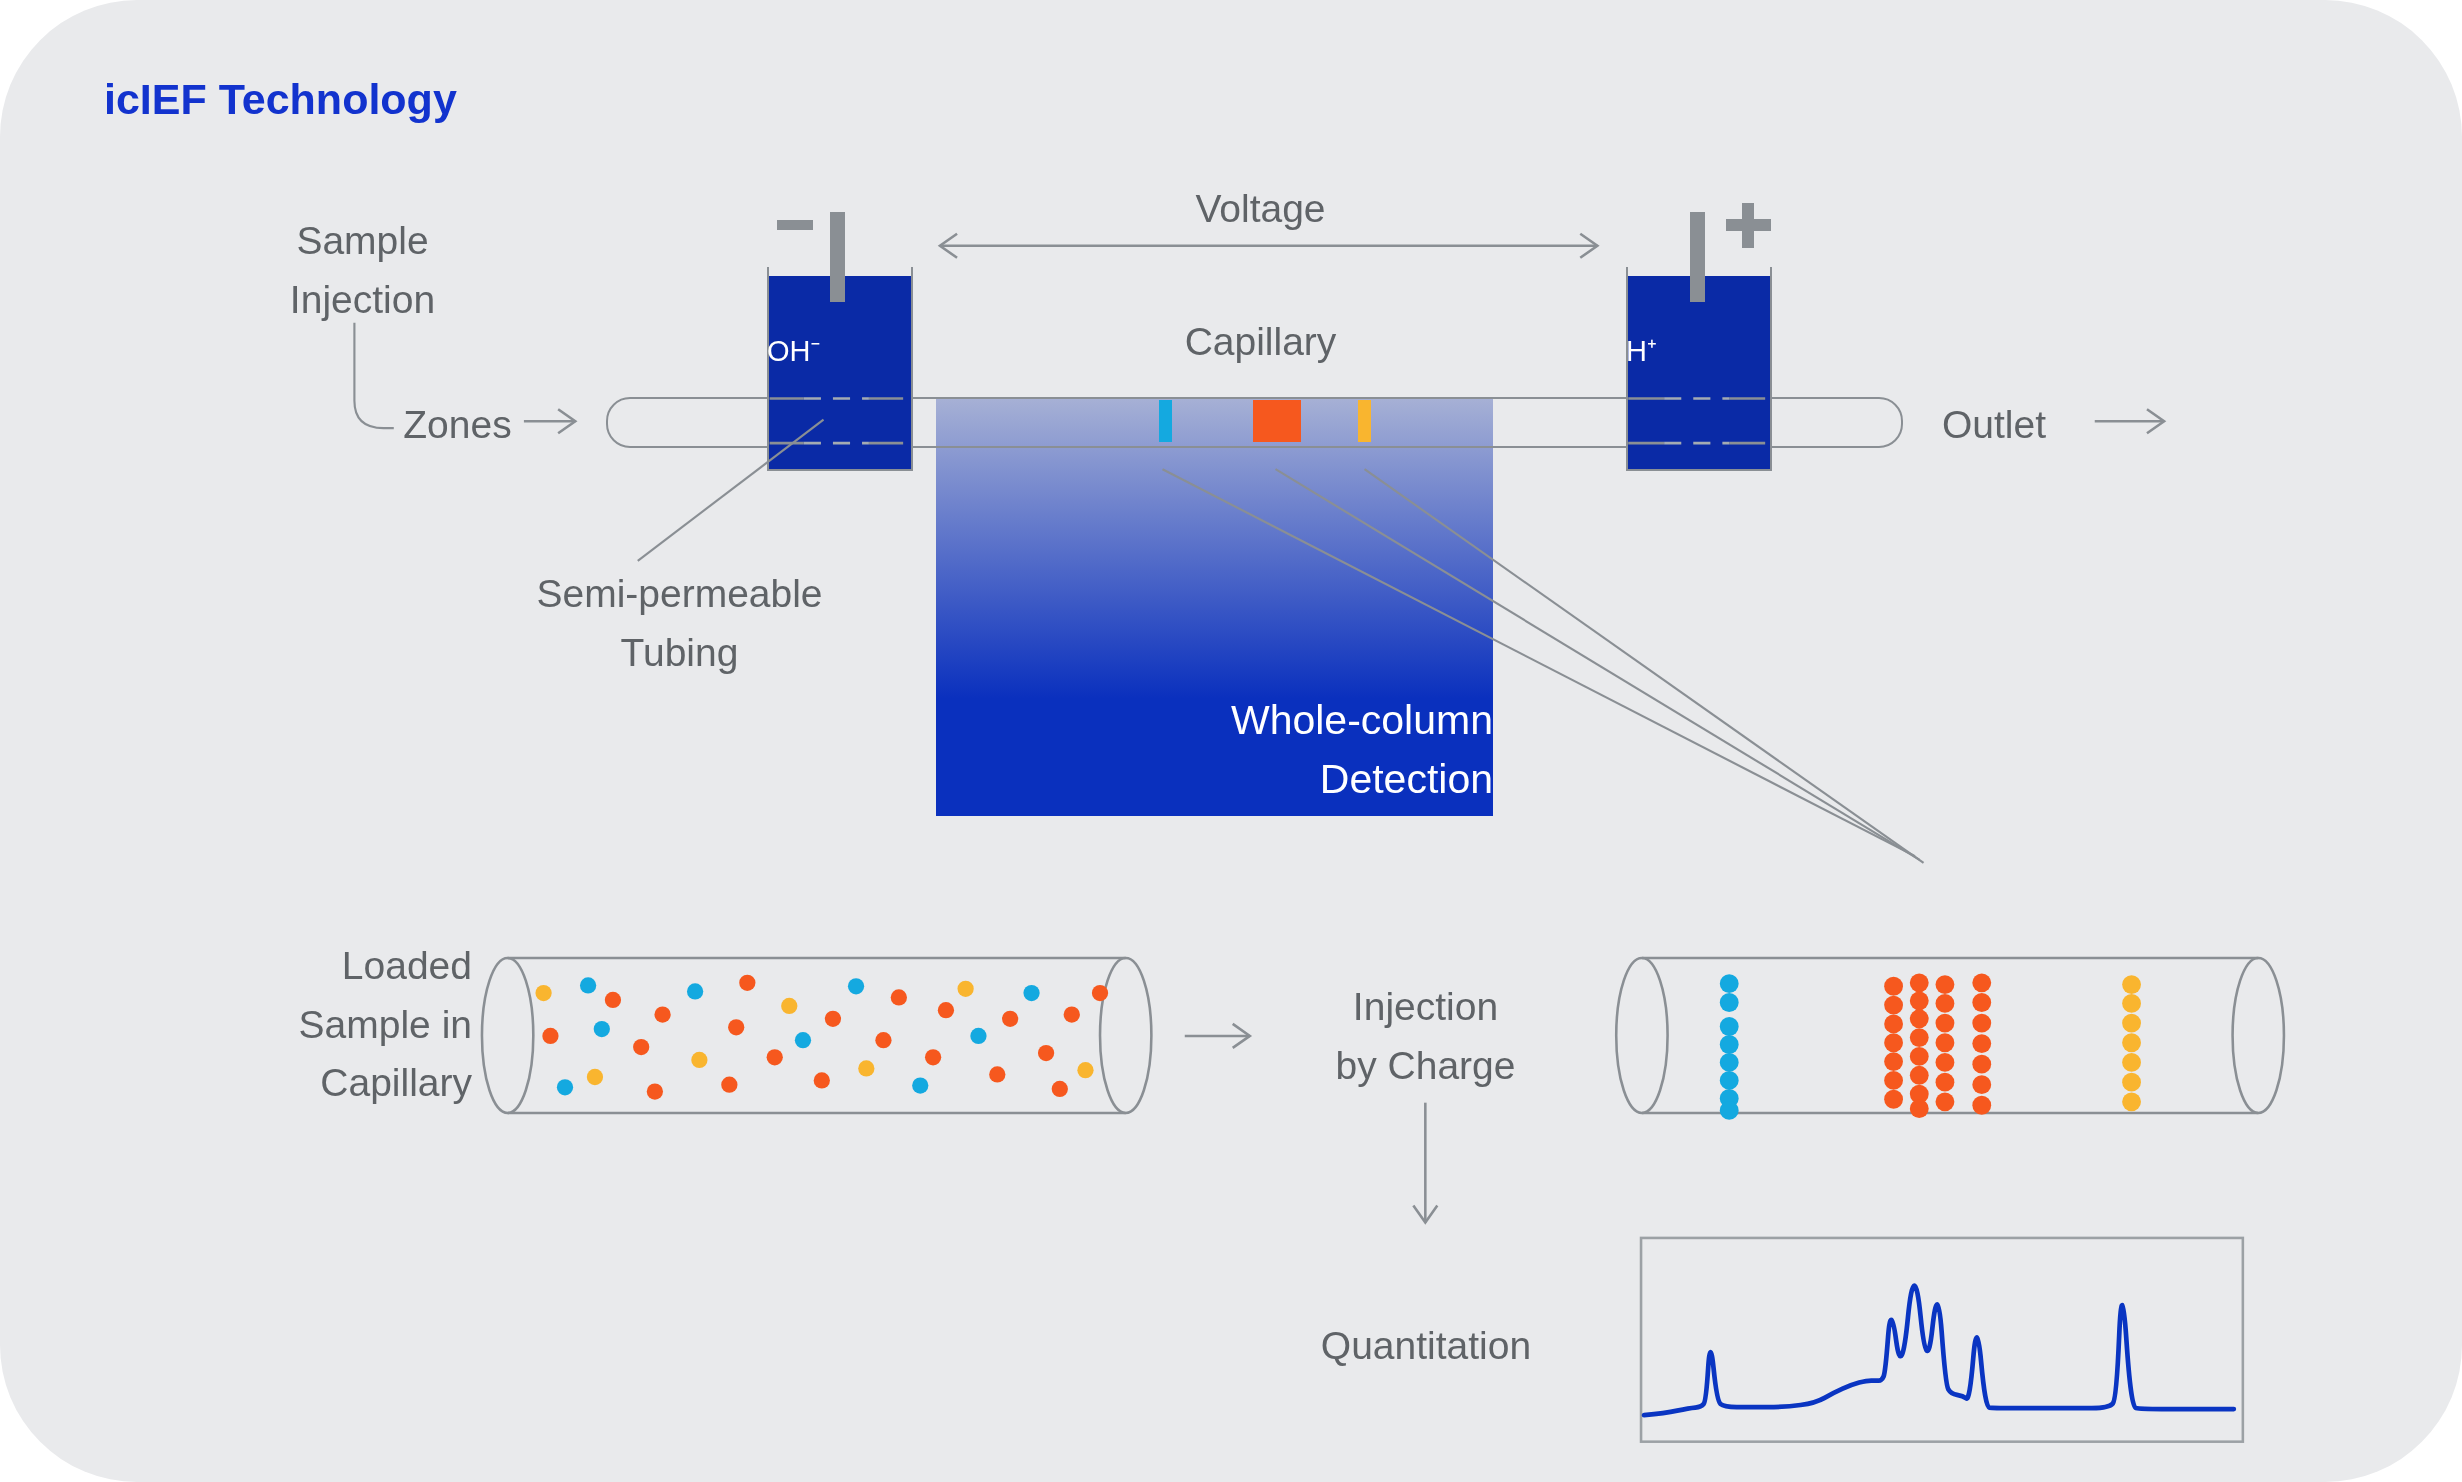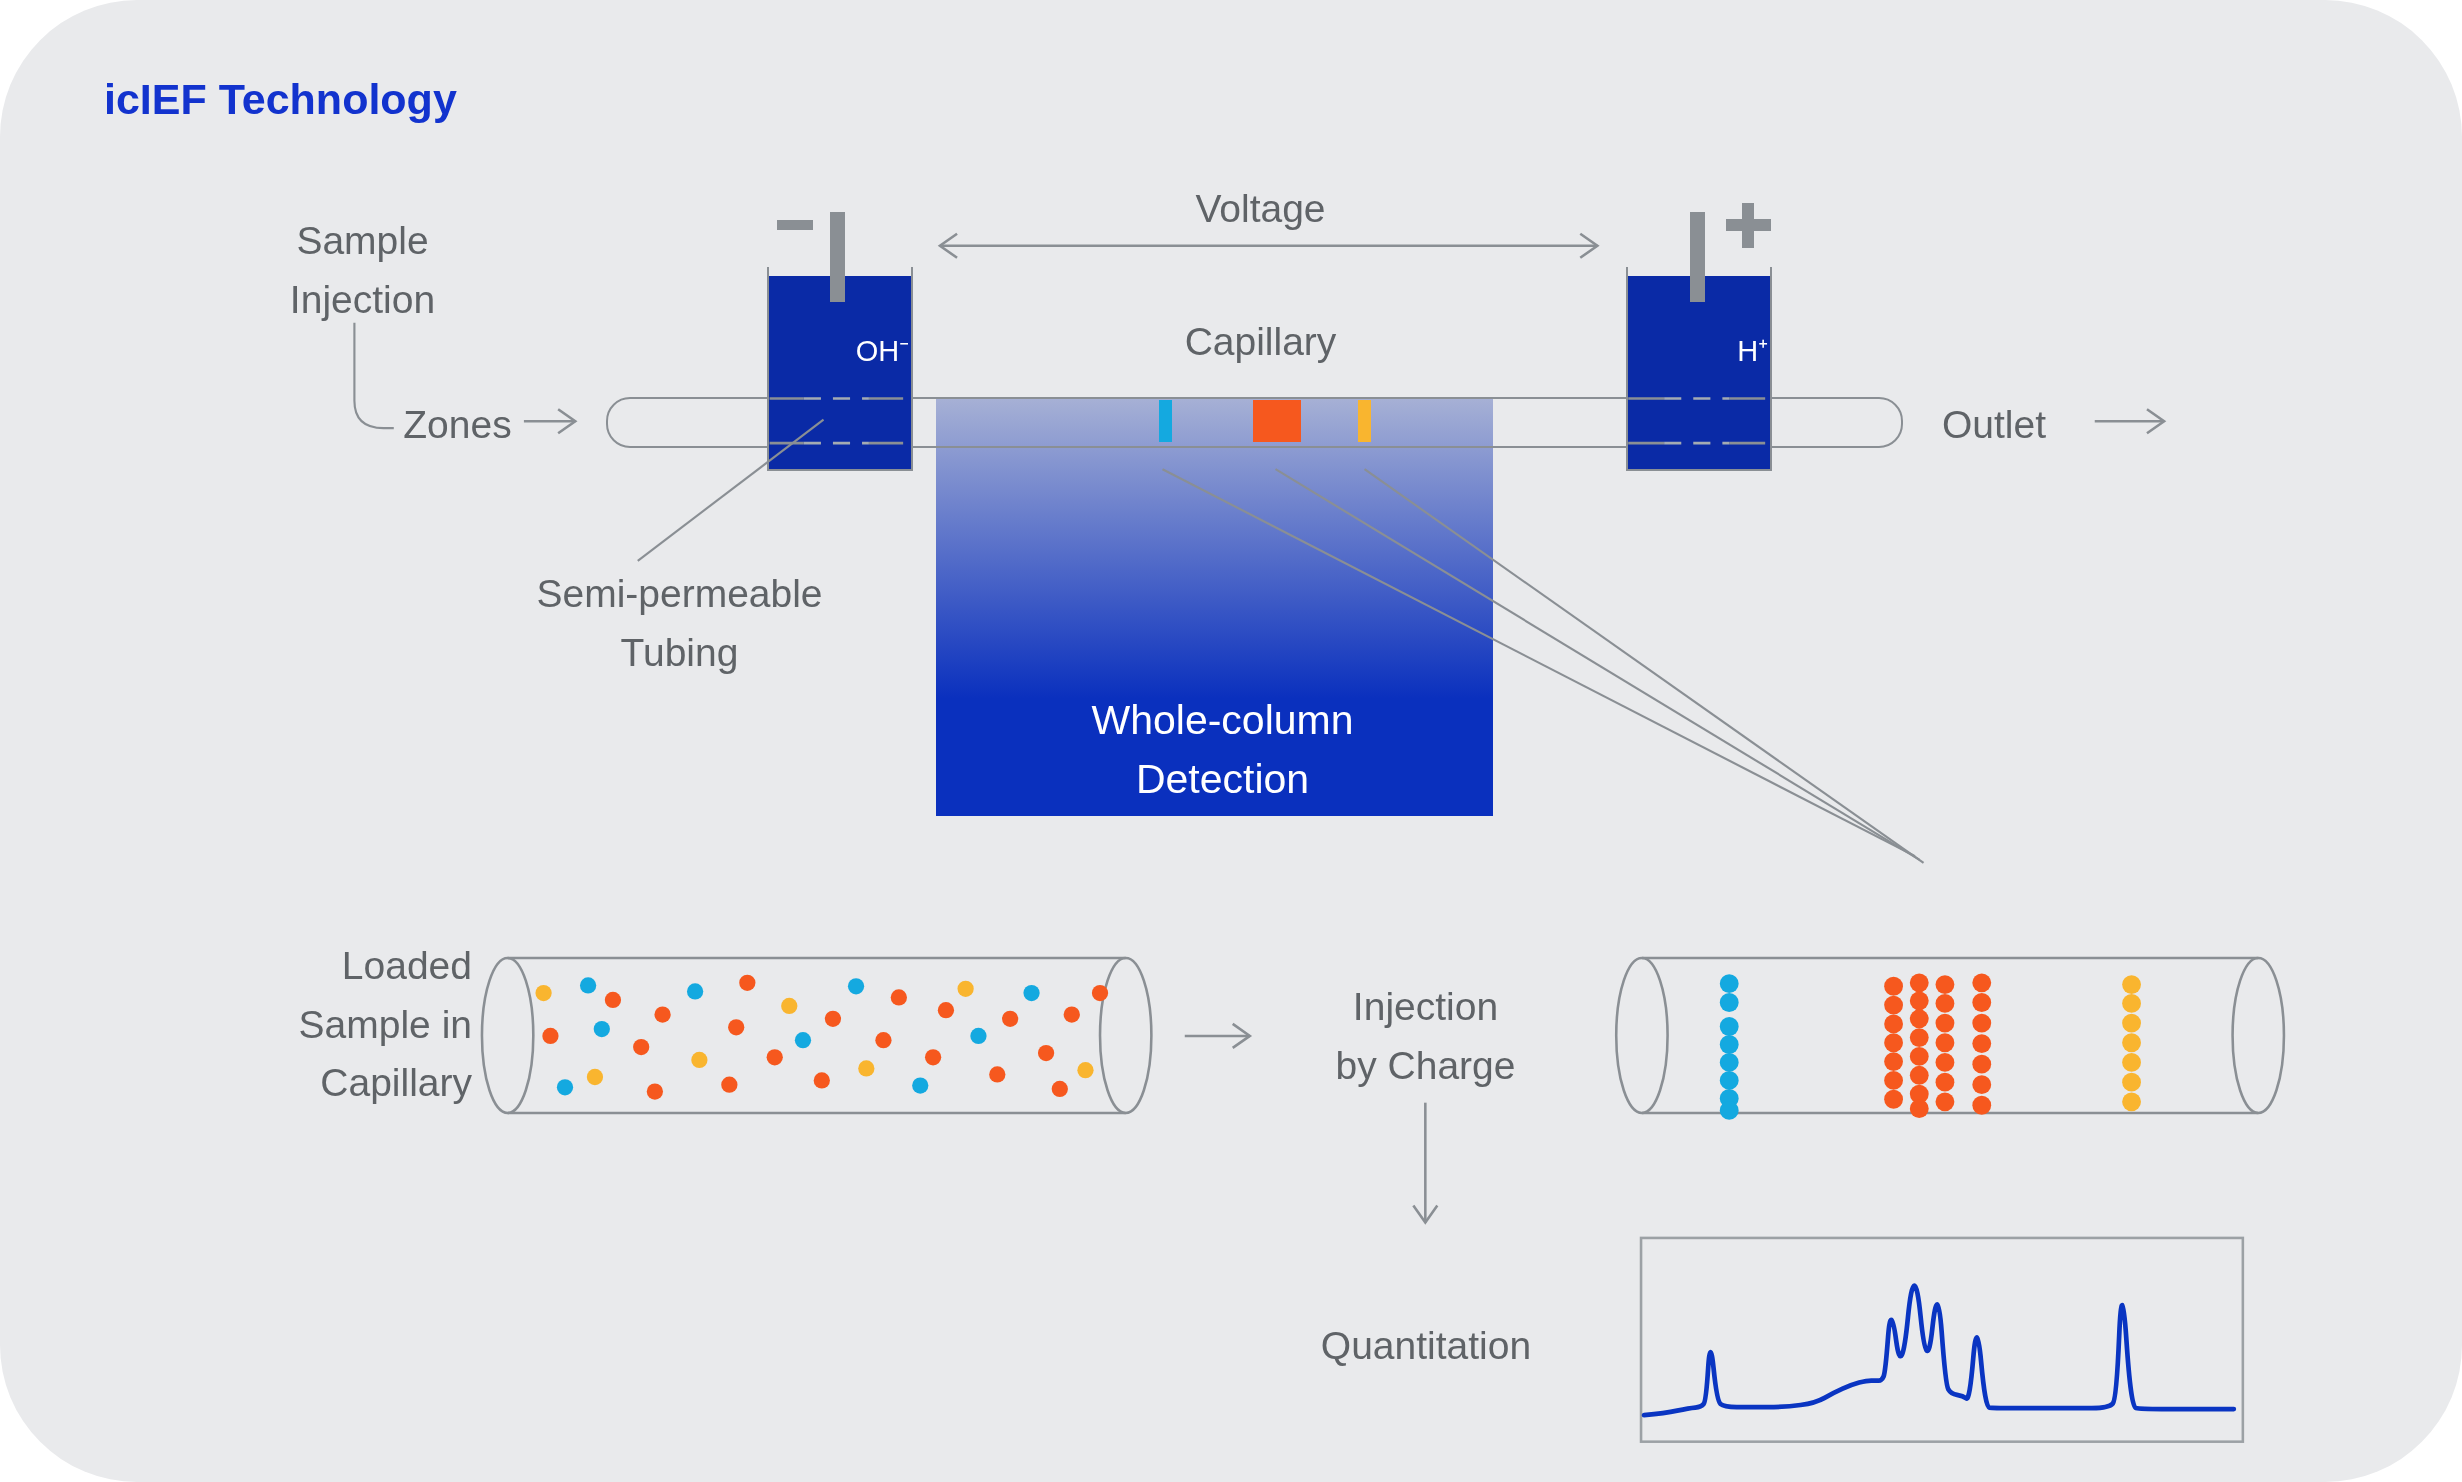--- a/index.html
+++ b/index.html
@@ -20,31 +20,31 @@
     font-size:43px;font-weight:700;letter-spacing:0px;
   }
   .tube{
     position:absolute;left:606px;top:397px;width:1293px;height:47px;
     border:2.6px solid #8A8F94;border-radius:24px;background:transparent;
   }
   .detection-box{
     position:absolute;left:936px;top:397px;width:557px;height:419px;
   }
   .detection-text{
-    position:absolute;left:8px;top:294px;width:100%;
-    color:#ffffff;font-size:41px;line-height:1.45;text-align:center;
+    position:absolute;left:0;top:294px;width:100%;
+    color:#ffffff;font-size:41px;line-height:1.45;text-align:right;
   }
   .band{position:absolute;top:400px;height:42px;}
   .beaker{
     position:absolute;top:267px;width:142px;height:202px;
     border-left:2.6px solid #8A8F94;border-right:2.6px solid #8A8F94;border-bottom:2.6px solid #8A8F94;
   }
   .beaker-fill{position:absolute;left:0;right:0;top:9.4px;bottom:0;}
   .ion-label{
-    position:absolute;width:142px;top:330px;text-align:right;
+    position:absolute;width:142px;top:330px;text-align:left;
     color:#ffffff;font-size:29px;
   }
   .post{position:absolute;top:212px;width:14.6px;height:90px;background:#8A8F94;}
   .minus-bar{position:absolute;left:777px;top:220px;width:36px;height:10.3px;background:#8A8F94;}
   .plus-v{position:absolute;left:1742px;top:203px;width:12px;height:45px;background:#8A8F94;}
   .plus-h{position:absolute;left:1726px;top:219px;width:45px;height:12px;background:#8A8F94;}
   svg.overlay{position:absolute;left:0;top:0;pointer-events:none;}
 </style>
 </head>
 <body>

